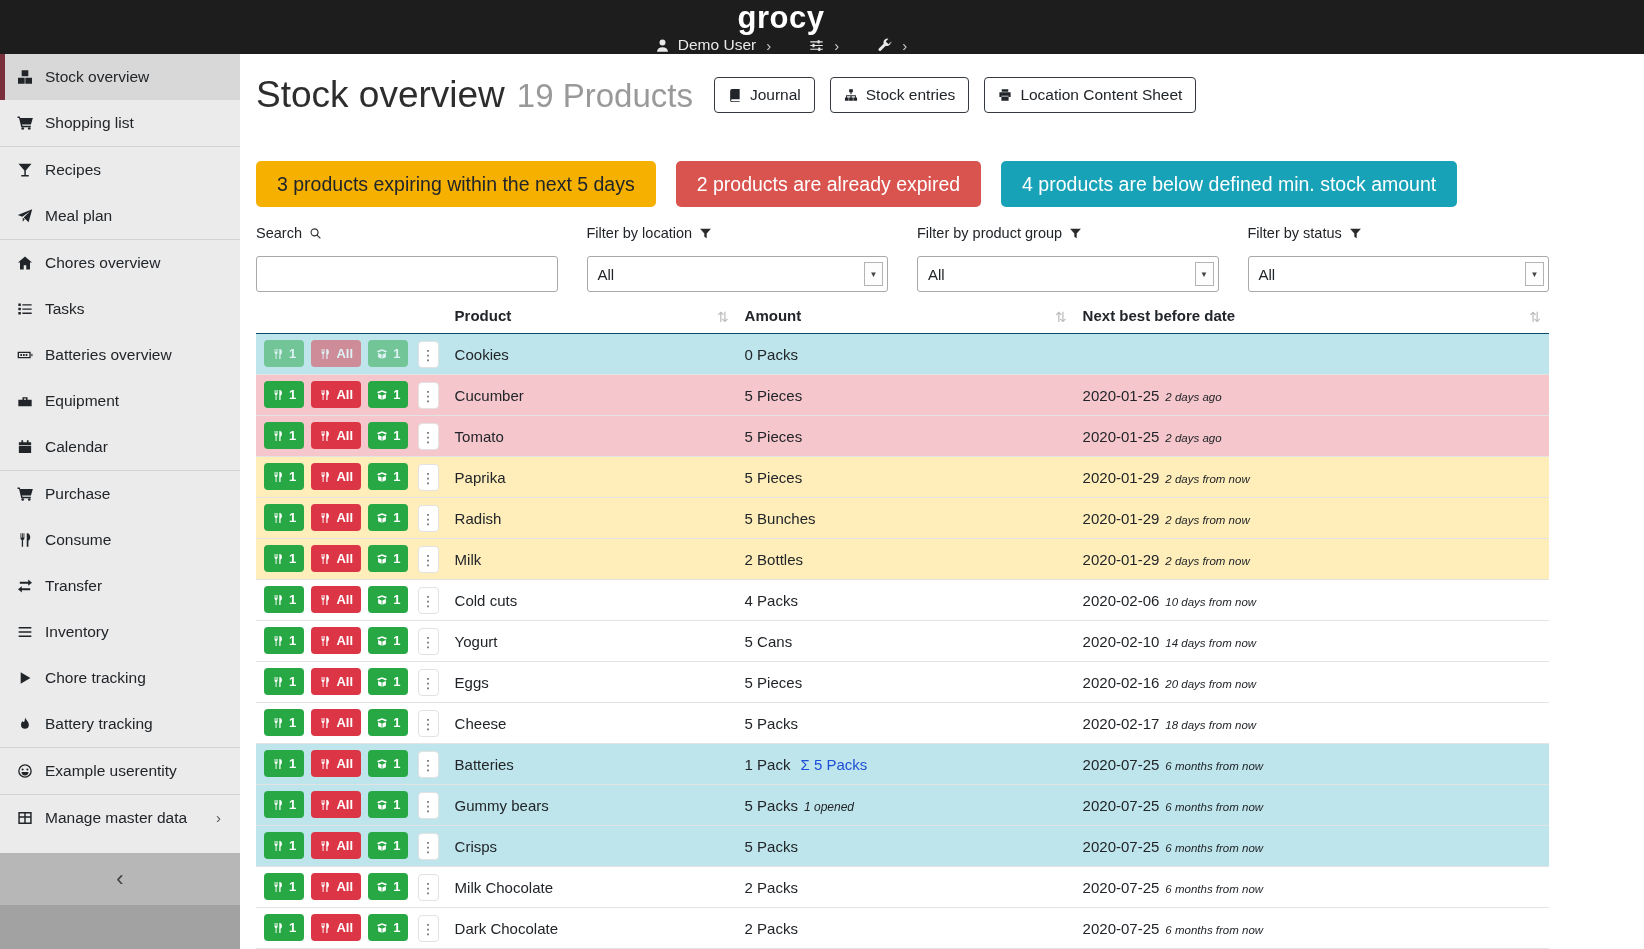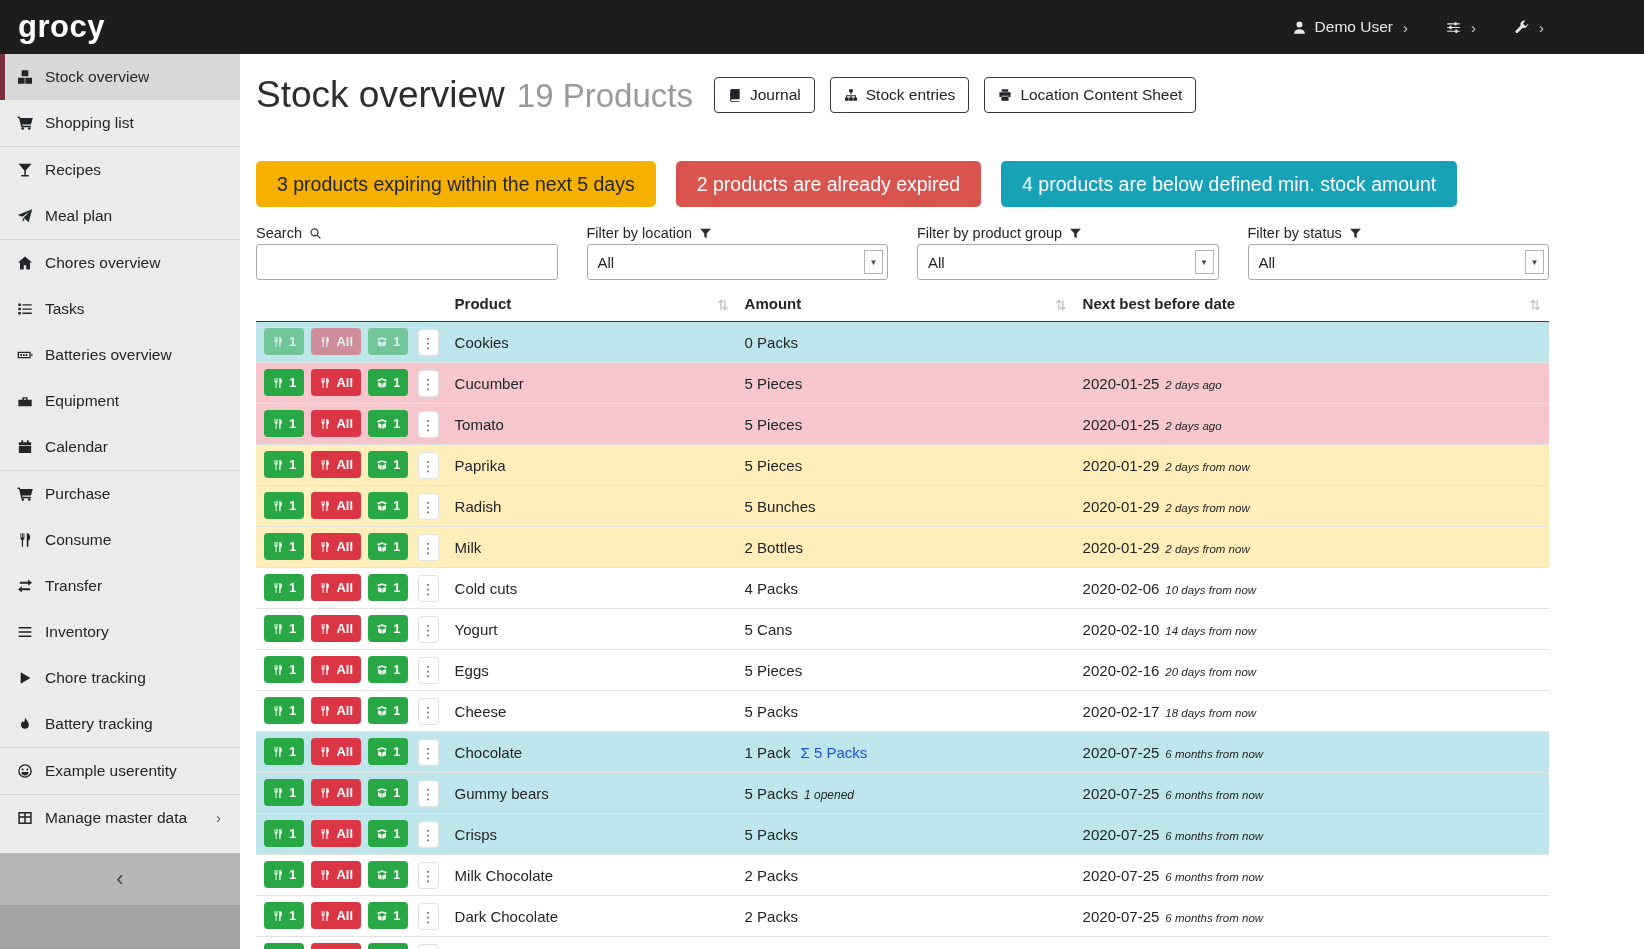--- a/index.html
+++ b/index.html
@@ -4,21 +4,21 @@
 <style>
   * { box-sizing: border-box; margin: 0; padding: 0; }
   html, body { width: 1644px; height: 949px; overflow: hidden; }
   body { font-family: "Liberation Sans", sans-serif; background: #fff; color: #212529; }
   button { font-family: inherit; cursor: pointer; }
 
   .svgicon { display: inline-flex; align-items: center; justify-content: center; }
   .svgicon svg { width: 1em; height: 1em; fill: currentColor; }
 
   
-  .topbar { height: 54px; background: var(--topbar-bg, #1d1d1d); display: flex; align-items: center; justify-content: space-between; padding: 0 100px 0 18px; }
+  .topbar { height: 54px; background: var(--topbar-bg, #1d1d1d); display: flex; align-items: center; justify-content: space-between; padding: 0 100px 0 18px; flex-direction: column; }
   .logo { color: #fff; font-size: 31px; font-weight: 700; letter-spacing: .5px; cursor: pointer; }
   .topbar-right { display: flex; align-items: center; gap: 38px; }
   .tb-group { display: flex; align-items: center; gap: 8px; color: #e9e9e9; font-size: 15.5px; cursor: pointer; }
   .tb-icon { font-size: 15px; }
   .chev { color: #cfcfcf; font-size: 15px; margin-left: 2px; }
 
   
   .layout { display: flex; height: 895px; }
 
   
@@ -45,21 +45,21 @@
   .hbtn-icon { font-size: 14px; }
 
   .banners { display: flex; gap: 20px; margin-bottom: 18px; width: 1293px; }
   .banner { display: flex; align-items: center; padding: 0 21px; height: 46px; border-radius: 5px; font-size: 19.5px; cursor: pointer; white-space: nowrap; margin-top: 33px; }
   .banner-warning { background: var(--banner-warning, #f6b100); color: #212529; }
   .banner-danger  { background: var(--banner-danger, #d9534f); color: #ffffff; }
   .banner-info    { background: var(--banner-info, #17a2b8); color: #fff; }
 
   .filters { display: flex; gap: 29px; margin-bottom: 10px; width: 1293px; }
   .filter { flex: 1; }
-  .filter-label { display: flex; align-items: center; gap: 7px; font-size: 14.5px; margin-bottom: 3px; color: #212529; }
+  .filter-label { display: flex; align-items: center; gap: 7px; font-size: 14.5px; margin-bottom: 15px; color: #212529; }
   .f-icon { font-size: 13px; color: #2b2b2b; }
   .filter-input { width: 100%; height: 36px; border: 1px solid #a9a9a9; border-radius: 3px; padding: 0 10px; font-size: 15px; color: #212529; background: #fff; }
   .filter-select { position: relative; height: 36px; border: 1px solid #a9a9a9; border-radius: 3px; background: #fff; display: flex; align-items: center; padding: 0 30px 0 10px; font-size: 15px; cursor: pointer; }
   .sel-arrow { position: absolute; right: 4px; top: 5px; bottom: 5px; width: 19px; border: 1px solid #b3b3b3; display: flex; align-items: center; justify-content: center; font-size: 8px; color: #444; background: #fdfdfd; }
 
   
   .stock-table { width: 1293px; border-collapse: collapse; }
   .stock-table th { text-align: left; font-size: 15px; font-weight: 700; padding: 5px 8px 9px; border-bottom: 1px solid #0c4a6e; position: relative; }
   .stock-table th .sort { position: absolute; right: 8px; top: 7px; color: #bcbcbc; font-size: 14px; font-weight: 400; cursor: pointer; }
   .stock-table td { padding: 6px 8px; font-size: 15px; border-top: 1px solid #e3e3e3; vertical-align: middle; height: 40px; }
@@ -818,21 +818,21 @@
       <button class="rbtn rbtn-green b-open">
         <span class="svgicon btn-ic">
                     <svg viewBox="0 0 24 24" fill="currentColor" aria-hidden="true">
                       <path d="M12 2.4L2 5.8l2.6 3L12 5.6l7.4 3.2 2.6-3zM4.2 10.2v8.2l7 3.2v-8.4zM19.8 10.2l-7 3v8.4l7-3.2z"></path>
                     </svg>
                   </span>
         <span class="btn-label">1</span>
       </button>
       <button class="rbtn-menu">⋮</button>
     </td>
-    <td class="td-product">Chocolate</td>
+    <td class="td-product">Batteries</td>
     <td class="td-amount">
       <span class="amount-main">1 Pack</span><span class="amount-sum">Σ 5 Packs</span>
     </td>
     <td class="td-date">
       <span class="date-main">2020-07-25</span><span class="date-note">6 months from now</span>
     </td>
   </tr>
 
   <tr class="row-info">
     <td class="td-actions">

